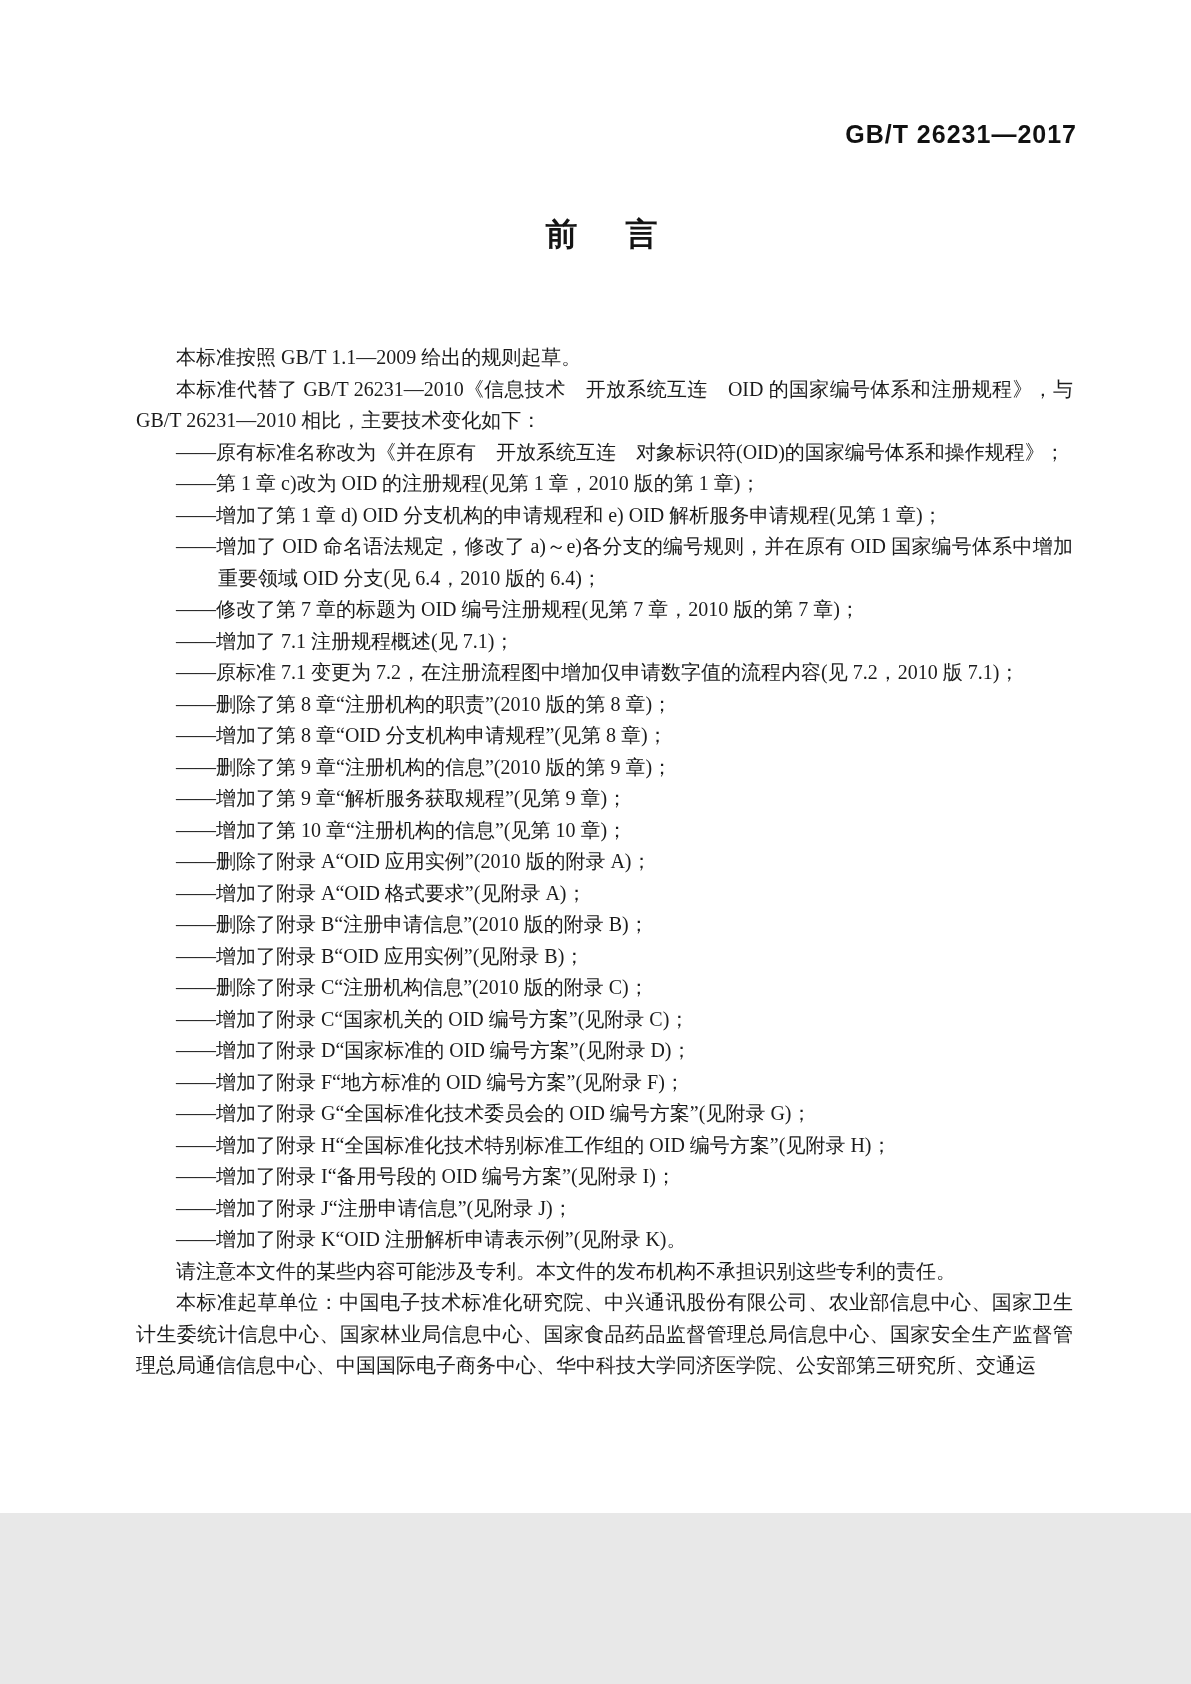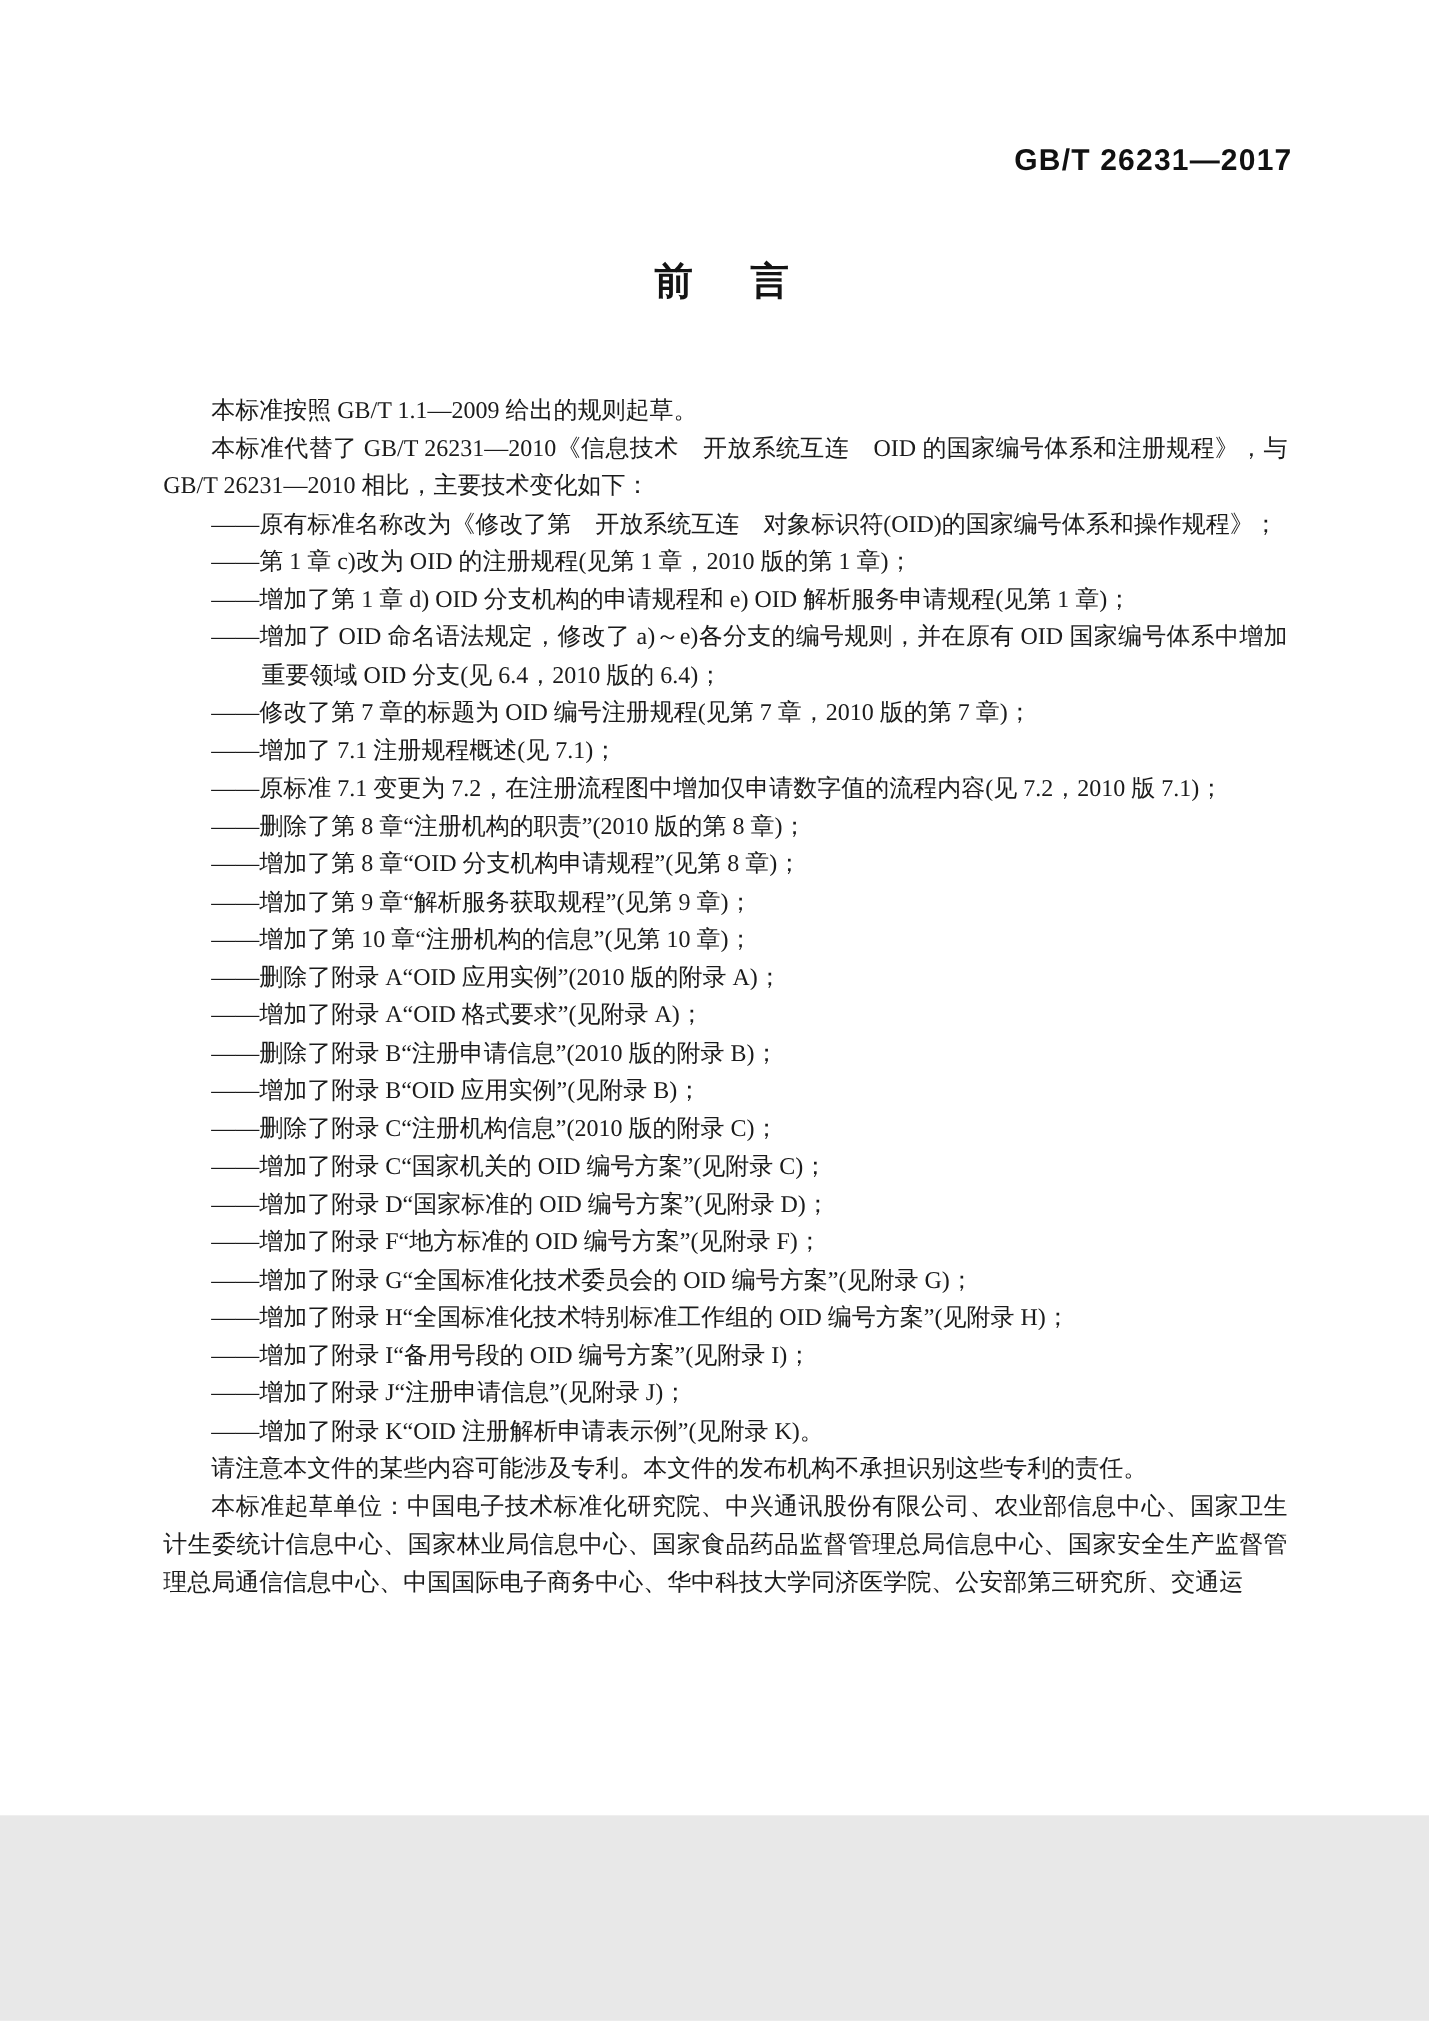--- a/index.html
+++ b/index.html
@@ -27,21 +27,21 @@
     width:100%;
     text-align:center;
     font-family:"Liberation Sans","DejaVu Sans",sans-serif;
     font-weight:700;
     font-size:32px;
     letter-spacing:0.25em;
     color:#141414;
   }
   .content{
     position:absolute;
-    left:136px;top:327px;
+    left:136px;top:342px;
     width:937px;
     font-size:20px;
     line-height:31.5px;
     text-align:justify;
     text-justify:inter-ideograph;
   }
   .content p{margin:0;}
   p.para{text-indent:2em;}
   p.bullet{
     padding-left:4.1em;
@@ -63,29 +63,30 @@
 
   <div class="doc-title">前　言</div>
 
   <div class="content">
 
     <p class="para">本标准按照 GB/T 1.1—2009 给出的规则起草。</p>
 
     <p class="para">本标准代替了 GB/T 26231—2010《信息技术　开放系统互连　OID 的国家编号体系和注册规程》，与 GB/T 26231—2010 相比，主要技术变化如下：</p>
 
     <div>
-        <p class="bullet">——原有标准名称改为《修改了第　开放系统互连　对象标识符(OID)的国家编号体系和操作规程》；</p>
+        <p class="bullet">——原有标准名称改为《并在原有　开放系统互连　对象标识符(OID)的国家编号体系和操作规程》；</p>
         <p class="bullet">——第 1 章 c)改为 OID 的注册规程(见第 1 章，2010 版的第 1 章)；</p>
         <p class="bullet">——增加了第 1 章 d) OID 分支机构的申请规程和 e) OID 解析服务申请规程(见第 1 章)；</p>
         <p class="bullet">——增加了 OID 命名语法规定，修改了 a)～e)各分支的编号规则，并在原有 OID 国家编号体系中增加重要领域 OID 分支(见 6.4，2010 版的 6.4)；</p>
         <p class="bullet">——修改了第 7 章的标题为 OID 编号注册规程(见第 7 章，2010 版的第 7 章)；</p>
         <p class="bullet">——增加了 7.1 注册规程概述(见 7.1)；</p>
         <p class="bullet">——原标准 7.1 变更为 7.2，在注册流程图中增加仅申请数字值的流程内容(见 7.2，2010 版 7.1)；</p>
         <p class="bullet">——删除了第 8 章“注册机构的职责”(2010 版的第 8 章)；</p>
         <p class="bullet">——增加了第 8 章“OID 分支机构申请规程”(见第 8 章)；</p>
+        <p class="bullet">——删除了第 9 章“注册机构的信息”(2010 版的第 9 章)；</p>
         <p class="bullet">——增加了第 9 章“解析服务获取规程”(见第 9 章)；</p>
         <p class="bullet">——增加了第 10 章“注册机构的信息”(见第 10 章)；</p>
         <p class="bullet">——删除了附录 A“OID 应用实例”(2010 版的附录 A)；</p>
         <p class="bullet">——增加了附录 A“OID 格式要求”(见附录 A)；</p>
         <p class="bullet">——删除了附录 B“注册申请信息”(2010 版的附录 B)；</p>
         <p class="bullet">——增加了附录 B“OID 应用实例”(见附录 B)；</p>
         <p class="bullet">——删除了附录 C“注册机构信息”(2010 版的附录 C)；</p>
         <p class="bullet">——增加了附录 C“国家机关的 OID 编号方案”(见附录 C)；</p>
         <p class="bullet">——增加了附录 D“国家标准的 OID 编号方案”(见附录 D)；</p>
         <p class="bullet">——增加了附录 F“地方标准的 OID 编号方案”(见附录 F)；</p>

